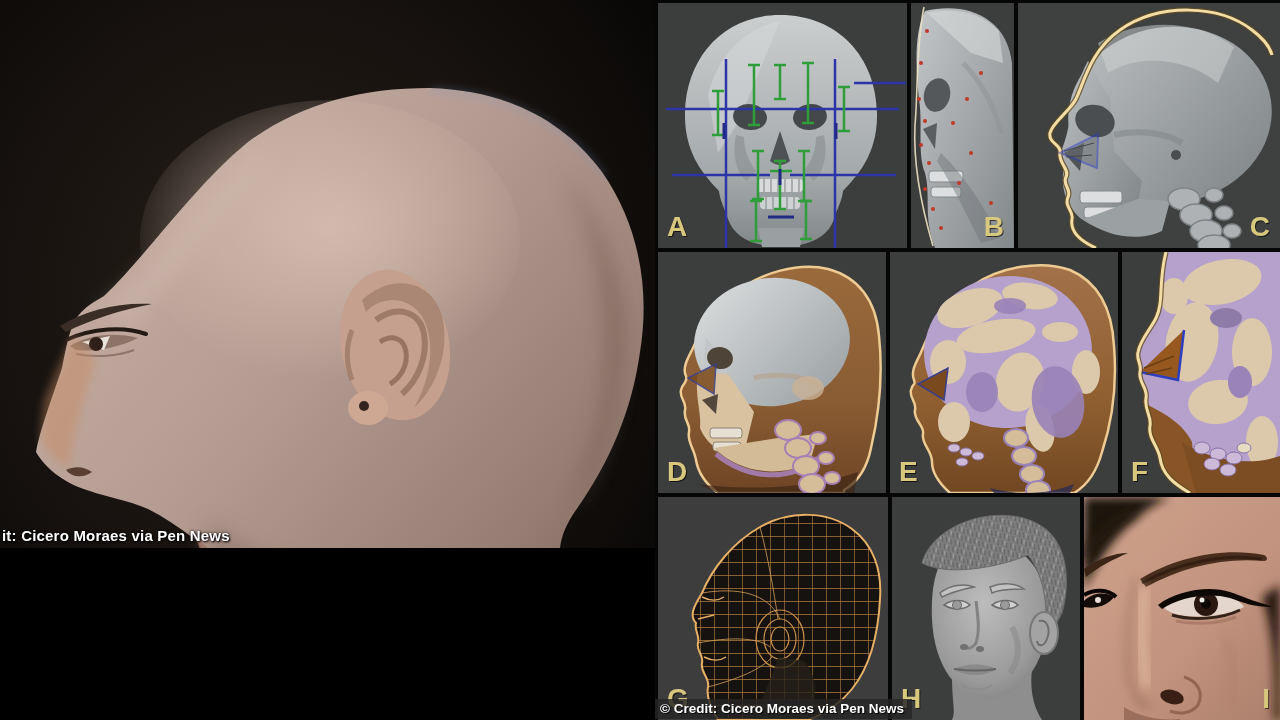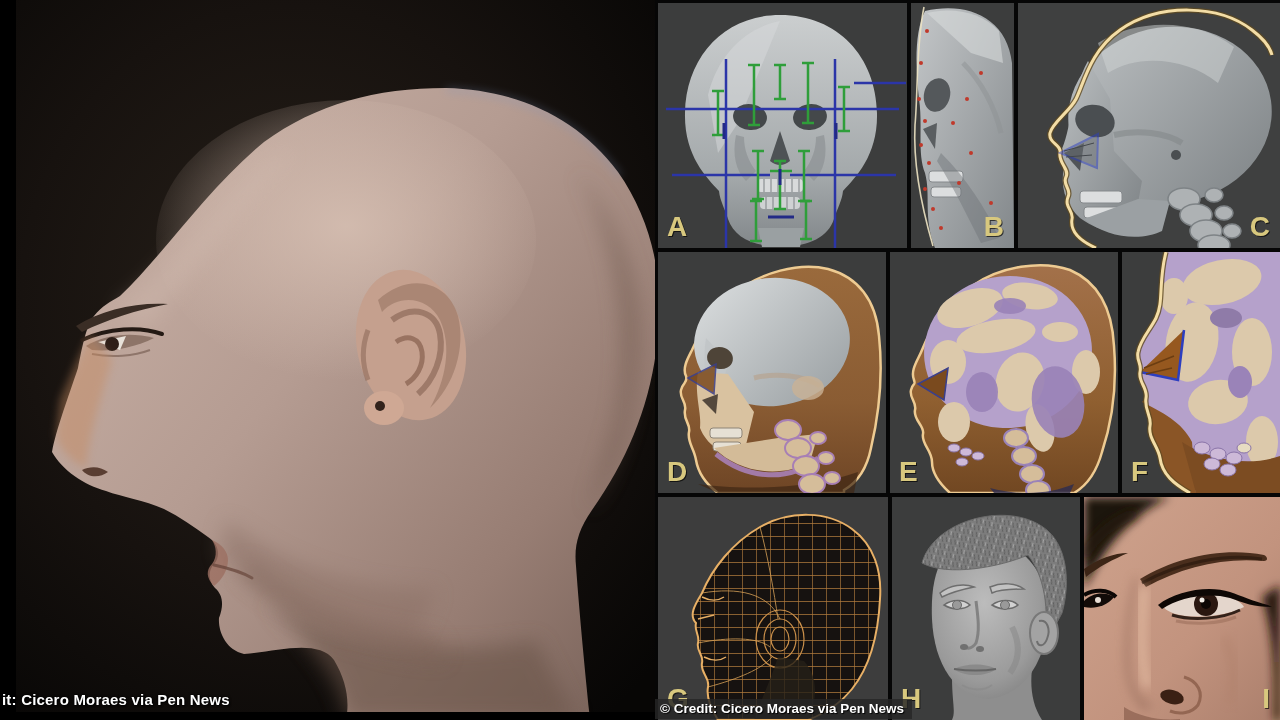--- a/index.html
+++ b/index.html
@@ -1,19 +1,19 @@
 <!DOCTYPE html>
 <html><head>
 <meta charset="utf-8">
 <style>
   html,body{margin:0;padding:0;background:#000;}
   .stage{position:relative;width:1280px;height:720px;background:#000;overflow:hidden;
          font-family:"Liberation Sans",sans-serif;}
   
-  .left-pane{position:absolute;left:0;top:0;width:655px;height:712px;overflow:hidden;padding-left:16px;}
+  .left-pane{position:absolute;left:0;top:0;width:655px;height:548px;overflow:hidden;}
   .left-pane svg{display:block;}
   .credit-left{position:absolute;left:2px;bottom:4px;color:#fff;font-weight:700;font-size:15px;
                letter-spacing:.2px;text-shadow:0 0 3px #000,1px 1px 2px #000;}
   
   .right-pane{position:absolute;left:655px;top:0;width:625px;height:720px;background:#060606;}
   .panel{position:absolute;background:#3c3d3d;overflow:hidden;}
   .panel svg{display:block;position:absolute;left:0;top:0;}
   .plabel{position:absolute;color:#d8c87e;font-weight:700;font-size:28px;line-height:1;
           text-shadow:1px 1px 0 rgba(0,0,0,.65);}
   .pl-bl{left:9px;bottom:7px;}

